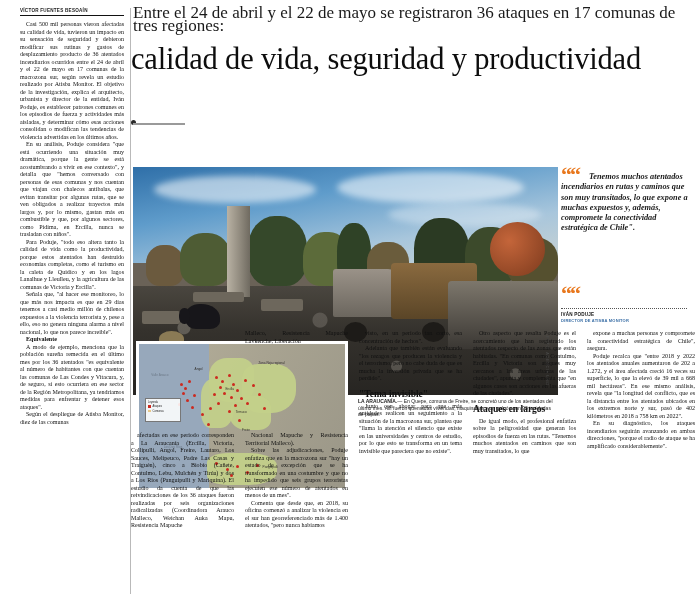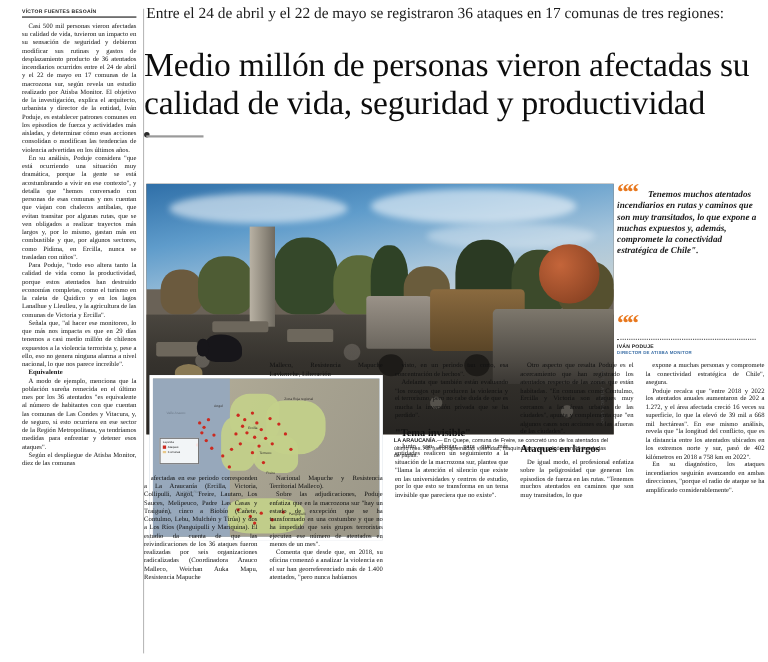--- a/index.html
+++ b/index.html
@@ -29,21 +29,21 @@
   }
   .rail p:first-of-type{text-indent:6px;}
   .subhead{
     font-family:"Liberation Serif", serif;
     font-size:9.5px;font-weight:bold;margin:6px 0 3px 0;text-indent:0;
   }
 
   
   .kicker{
     position:absolute;left:133px;top:6px;width:560px;
-    font-size:14px;line-height:13px;color:#1a1a1a;
+    font-size:17px;line-height:13px;color:#1a1a1a;
   }
   .headline{
     position:absolute;left:131px;top:22px;width:566px;
     font-size:30.5px;line-height:34.5px;font-weight:400;
     letter-spacing:-.2px;color:#0d0d0d;
   }
   .headline span{display:block;}
 
   
   .lead-rule{
@@ -227,21 +227,20 @@
     <p>Para Poduje, "todo eso altera tanto la calidad de vida como la productividad, porque estos atentados han destruido economías completas, como el turismo en la caleta de Quidico y en los lagos Lanalhue y Lleulleu, y la agricultura de las comunas de Victoria y Ercilla".</p>
     <p>Señala que, "al hacer ese monitoreo, lo que más nos impacta es que en 29 días tenemos a casi medio millón de chilenos expuestos a la violencia terrorista y, pese a ello, eso no genera ninguna alarma a nivel nacional, lo que nos parece increíble".</p>
     <p class="subhead">Equivalente</p>
     <p>A modo de ejemplo, menciona que la población sureña remecida en el último mes por los 36 atentados "es equivalente al número de habitantes con que cuentan las comunas de Las Condes y Vitacura, y, de seguro, si esto ocurriera en ese sector de la Región Metropolitana, ya tendríamos medidas para enfrentar y detener esos ataques".</p>
     <p>Según el despliegue de Atisba Monitor, diez de las comunas</p>
   </div>
 
   <div class="kicker">Entre el 24 de abril y el 22 de mayo se registraron 36 ataques en 17 comunas de tres regiones:</div>
 
   <h1 class="headline">
-    <span>Medio millón de personas vieron afectadas su</span>
     <span>calidad de vida, seguridad y productividad</span>
   </h1>
 
   <div class="lead-dot"></div>
   <div class="lead-rule"></div>
 
   <div class="photo">
     <div class="sky"></div>
     <div class="cloud" style="left:5%;top:4%;width:38%;height:12%;"></div>
     <div class="cloud" style="left:48%;top:2%;width:44%;height:14%;"></div>

